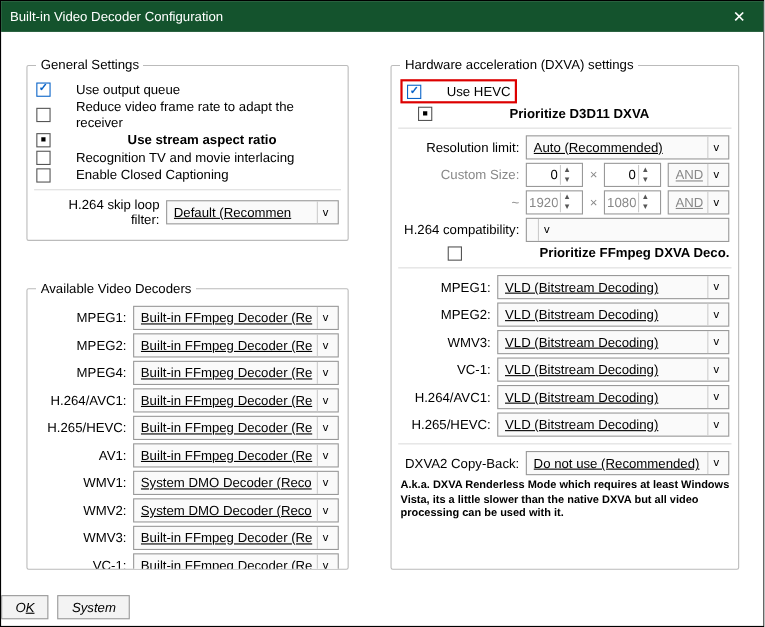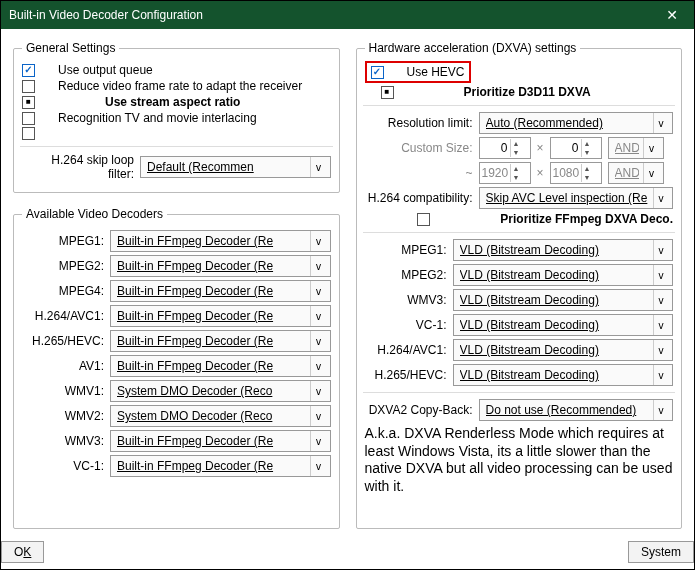--- a/index.html
+++ b/index.html
@@ -4,44 +4,44 @@
 <style>
   * { box-sizing: border-box; }
   html,body { margin:0; padding:0; font-family: "Segoe UI", Tahoma, sans-serif; font-size:12px; color:#000; }
   body { background:#fff; }
   .window { width:695px; height:570px; border:1px solid #000; display:flex; flex-direction:column; }
   .titlebar { height:28px; background:#14532d; color:#fff; display:flex; align-items:center; padding:0 8px; }
   .titlebar .title { flex:1; }
   .titlebar .close { width:28px; text-align:center; color:#fff; font-size:14px; }
   .content { flex:1; display:flex; gap:8px; padding:8px 8px 2px 8px; overflow:hidden; }
   .col { flex:1; display:flex; flex-direction:column; gap:6px; }
-  fieldset { border:1px solid #bbb; border-radius:2px; padding:6px 8px 8px 8px; margin:4px; }
+  fieldset { border:1px solid #bbb; border-radius:2px; padding:6px 8px 8px 8px; margin:15px; }
   legend { padding:0 4px; }
   .check { display:flex; align-items:center; gap:23px; margin:2px 0; }
   .box { width:13px; height:13px; border:1px solid #555; display:inline-flex; align-items:center; justify-content:center; background:#fff; font-size:10px; line-height:1; flex-shrink:0; }
   .box.checked-blue { border-color:#0a64c8; }
   .box.checked-blue::after { content:"✓"; color:#0a64c8; font-weight:bold; }
   .box.checked-black::after { content:"■"; color:#000; font-size:8px; }
   .bold { font-weight:600;padding-left:47px; }
   .row { display:flex; align-items:center; gap:6px; margin:3px 0; }
   .row .lbl { text-align:right; flex-shrink:0; }
   .select { border:1px solid #999; background:#fafafa; height:22px; display:flex; align-items:center; padding:0 4px 0 6px; flex:1; min-width:0; position:relative; }
   .select .txt { flex:1; overflow:hidden; white-space:nowrap; text-overflow:clip;text-decoration:underline; }
   .select .caret { flex-shrink:0; padding:0 4px; font-family:monospace; font-size:10px; border-left:1px solid #ccc; margin-left:4px; height:100%; display:flex; align-items:center; }
   .numbox { border:1px solid #999; height:22px; display:flex; align-items:center; width:52px; }
   .numbox input { border:none; width:30px; text-align:right; font:inherit; padding:0 2px; background:transparent; }
   .spin { display:flex; flex-direction:column; border-left:1px solid #ccc; }
   .spin span { font-size:7px; line-height:9px; padding:0 2px; color:#555; }
   .gray { color:#888; }
   .hr { height:1px; background:#ddd; margin:6px -2px; }
   .highlight { border:2px solid #d00; padding:2px 4px; display:inline-flex; }
-  .buttons { display:flex; gap:20px; justify-content:space-between; padding:6px 0; }
+  .buttons { display:flex; gap:8px; justify-content:flex-start; padding:6px 0;font-style:italic; }
   button.btn { font:inherit; border:1px solid #999; background:#f3f3f3; padding:3px 12px; }
   button.btn .u { text-decoration:underline; }
-  .note { font-size:14px; line-height:1.25; margin-top:4px; }
+  .note { font-size:10px; line-height:1.25; margin-top:4px;font-weight:bold; }
 </style>
 </head>
 <body>
 
 <div class="window">
   <div class="titlebar">
     <div class="title">Built-in Video Decoder Configuration</div>
     <div class="close">✕</div>
   </div>
 
@@ -63,20 +63,21 @@
         <div class="check">
           <span class="box checked-black"></span>
           <span class="bold">Use stream aspect ratio</span>
         </div>
         <div class="check">
           <span class="box"></span>
           <span>Recognition TV and movie interlacing</span>
         </div>
         <div class="check">
           <span class="box"></span>
+          <span>Enable Closed Captioning</span>
         </div>
 
         <div class="hr"></div>
 
         <div class="row">
           <span class="lbl" style="width:112px">H.264 skip loop filter:</span>
           <div class="select">
             <span class="txt">Default (Recommen</span>
             <span class="caret">v</span>
           </div>
@@ -229,21 +230,20 @@
           </div>
           <div class="select" style="flex:0 0 56px">
             <span class="txt gray">AND</span>
             <span class="caret">v</span>
           </div>
         </div>
 
         <div class="row">
           <span class="lbl" style="width:108px">H.264 compatibility:</span>
           <div class="select">
-            <span class="txt">Skip AVC Level inspection (Re</span>
             <span class="caret">v</span>
           </div>
         </div>
 
         <div class="check" style="justify-content:flex-end">
           <span class="box"></span>
           <span class="bold">Prioritize FFmpeg DXVA Deco.</span>
         </div>
 
         <div class="hr"></div>

